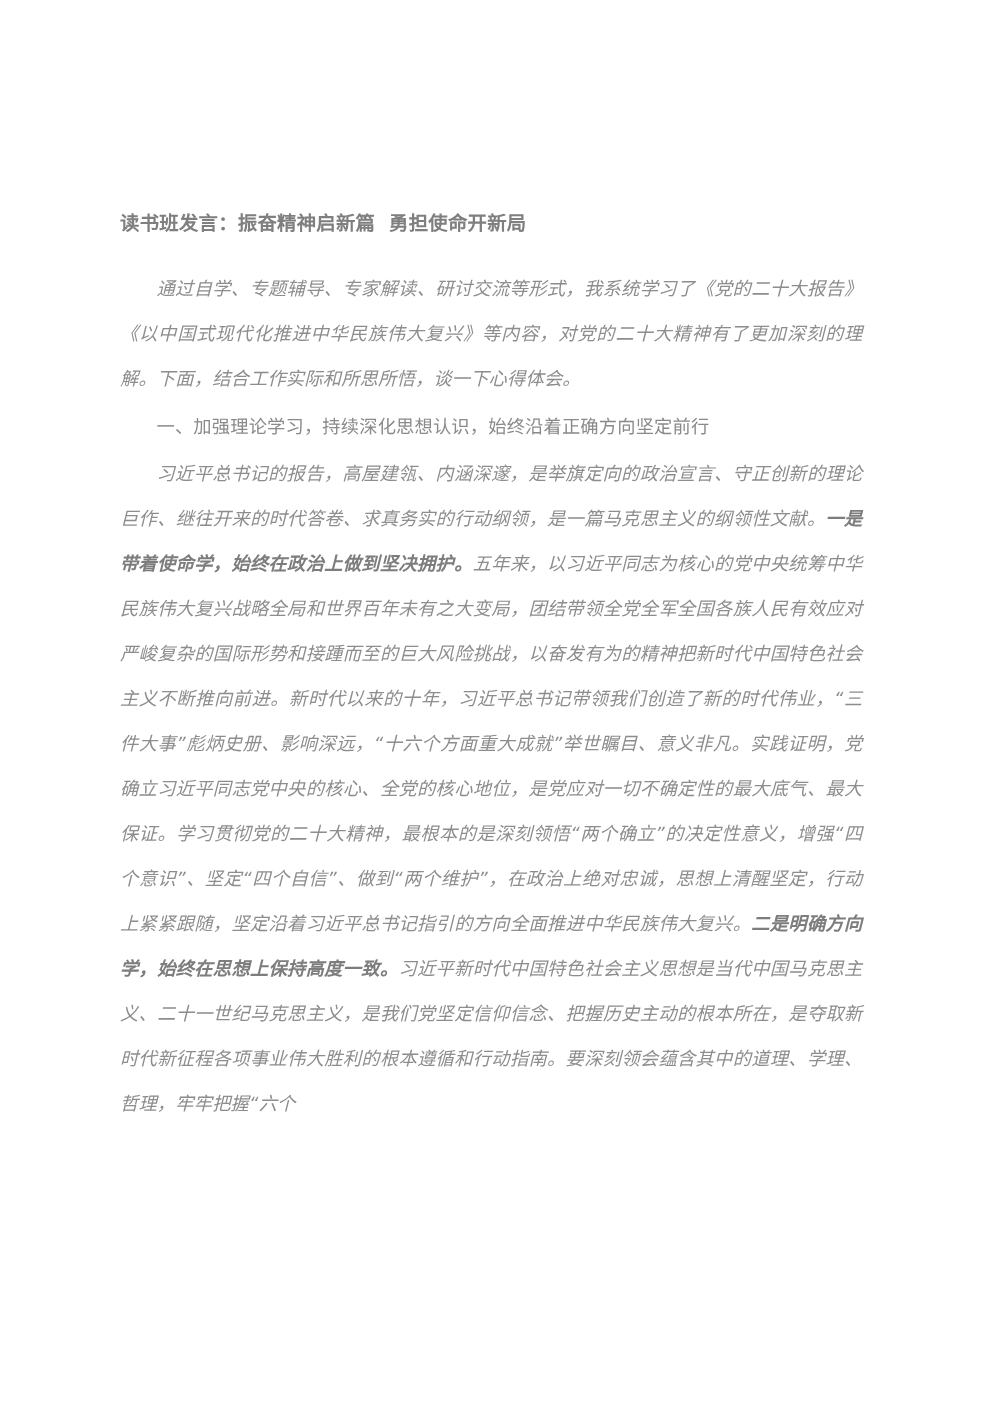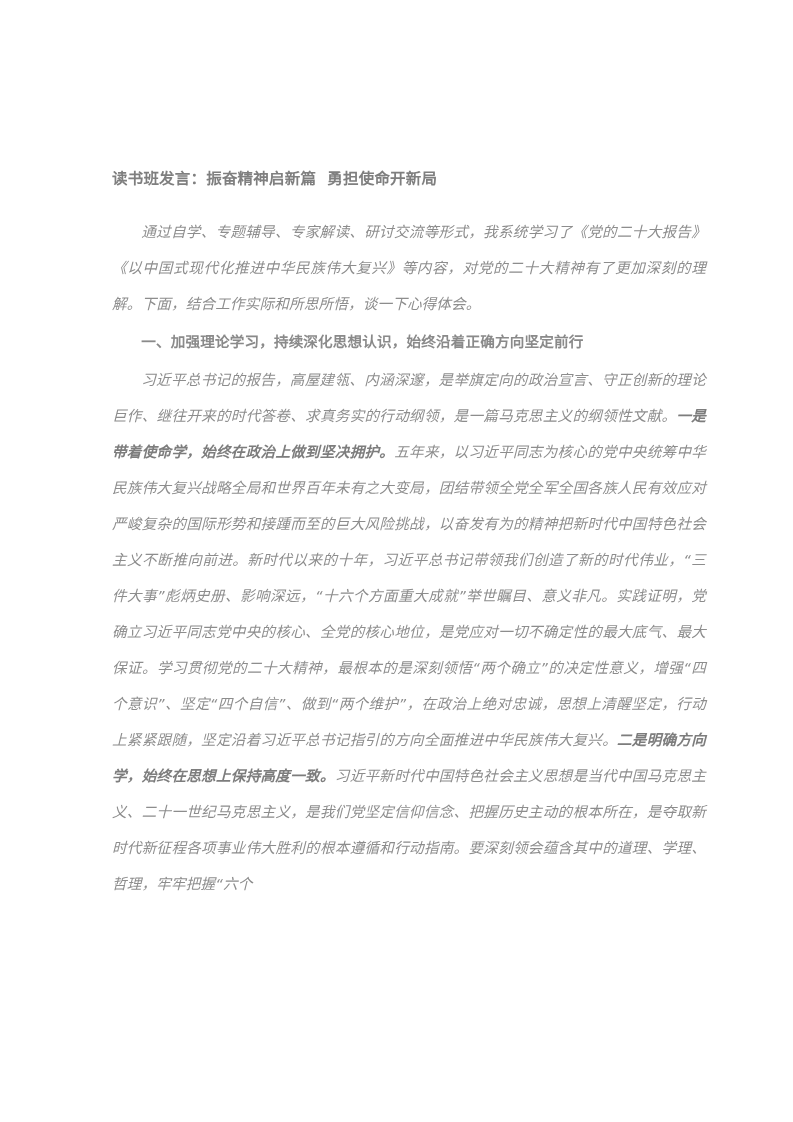--- a/index.html
+++ b/index.html
@@ -20,21 +20,21 @@
     position: relative;
     width: 793px;
     height: 1122px;
     background: #ffffff;
     box-sizing: border-box;
   }
 
   
   .content {
     position: absolute;
-    left: 112px;
+    left: 96px;
     top: 166px;
     width: 594px;
   }
 
   
   .doc-title {
     font-size: 15.5px;
     font-weight: bold;
     color: #7f7f7f;
     line-height: 26px;
@@ -54,21 +54,21 @@
     text-indent: 2em;
     margin: 0 0 0 0;
     letter-spacing: 0.15px;
     word-break: break-all;
     font-style: italic;
   }
 
   
   .section-heading {
     font-size: 14.6px;
-    font-weight: bold;
+    font-weight: normal;
     color: #8a8a8a;
     line-height: 36px;
     text-indent: 2em;
     margin: 0;
     letter-spacing: 0.15px;
   }
 
   
   .para b,
   .em-run {

